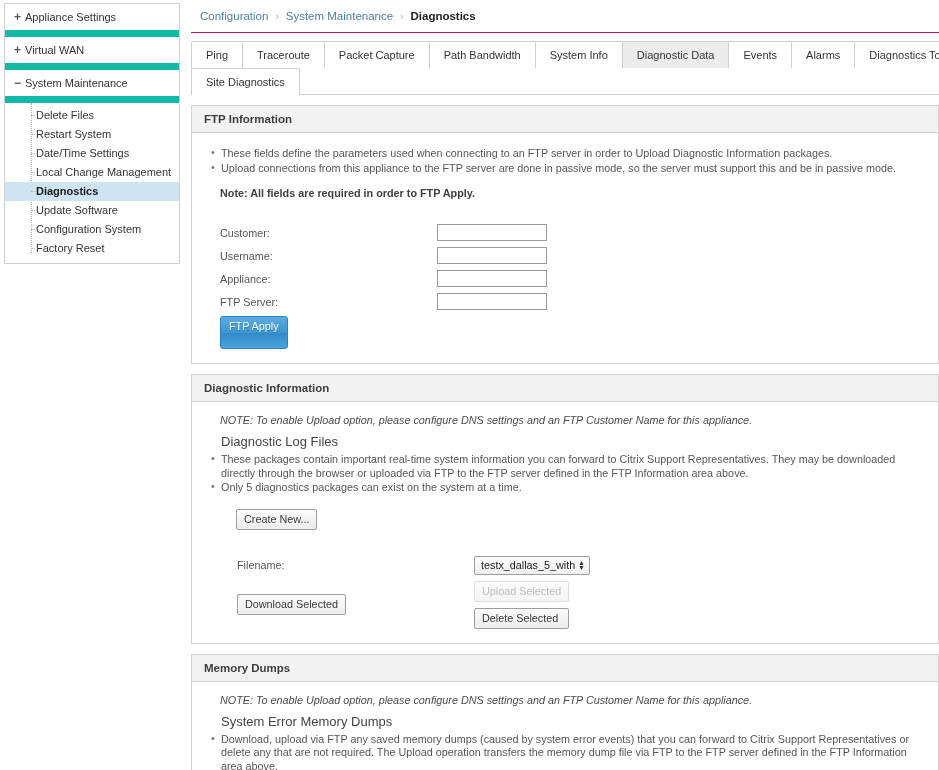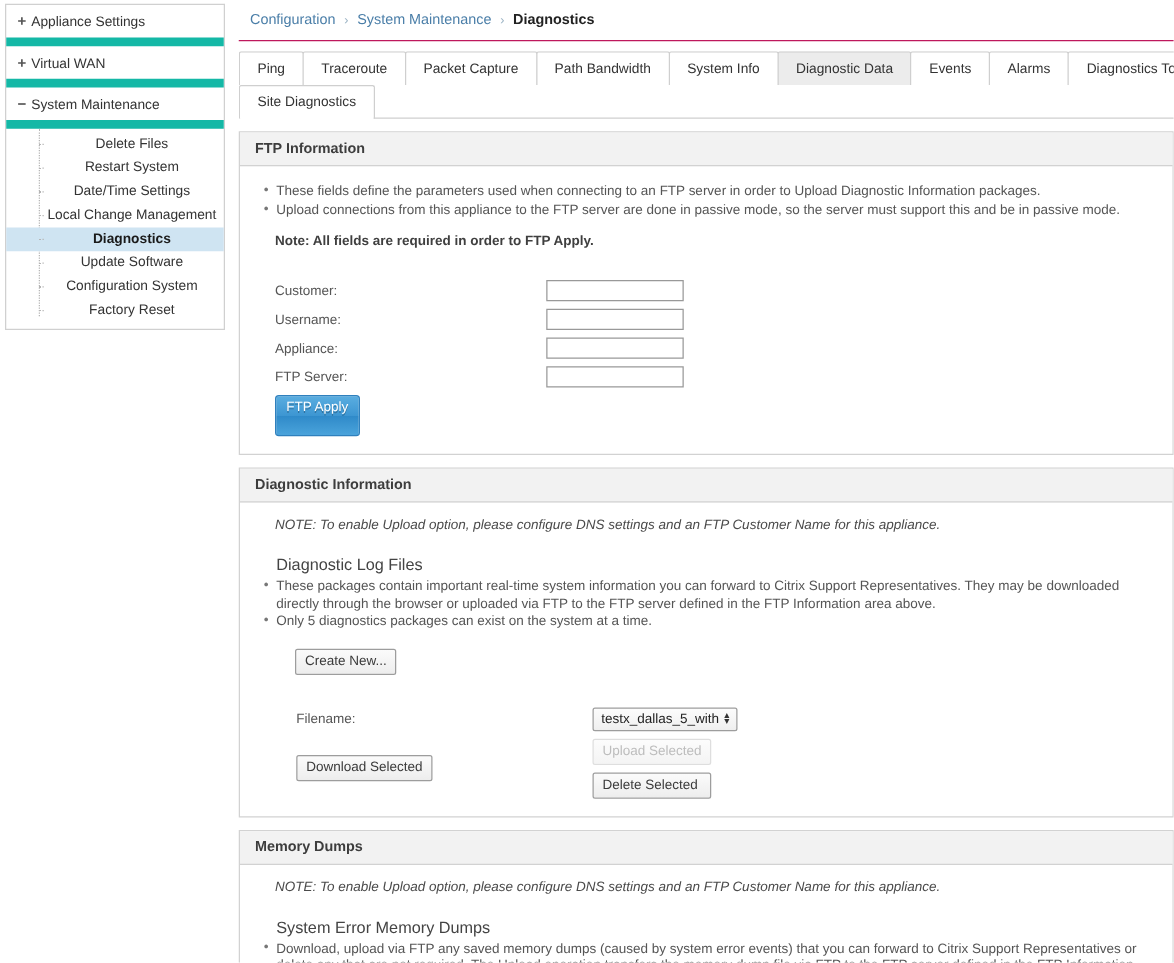--- a/index.html
+++ b/index.html
@@ -39,21 +39,20 @@
     display: inline-block;
     width: 11px;
     color: #555;
     font-size: 12px;
     font-weight: 600;
     text-align: left;
   }
   .subnav {
     position: relative;
     padding: 3px 0 5px 0;
-    text-align: center;
   }
   .subnav::before {
     content: "";
     position: absolute;
     left: 26px; top: 0; bottom: 10px;
     border-left: 1px dotted #b5b5b5;
   }
   .subitem {
     position: relative;
     padding: 2px 4px 2px 31px;
@@ -174,21 +173,21 @@
   }
   .note-italic {
     font-style: italic;
     color: #4a4a4a;
     font-size: 10.8px;
     margin: 2px 0 0 16px;
   }
   .section-title {
     font-size: 13px;
     color: #444;
-    margin: 18px 0 4px 17px;
+    margin: 8px 0 4px 17px;
   }
 
   
   .formgrid { margin-top: 22px; }
   .formrow {
     display: flex;
     align-items: center;
     height: 23px;
   }
   .formrow .lbl {

